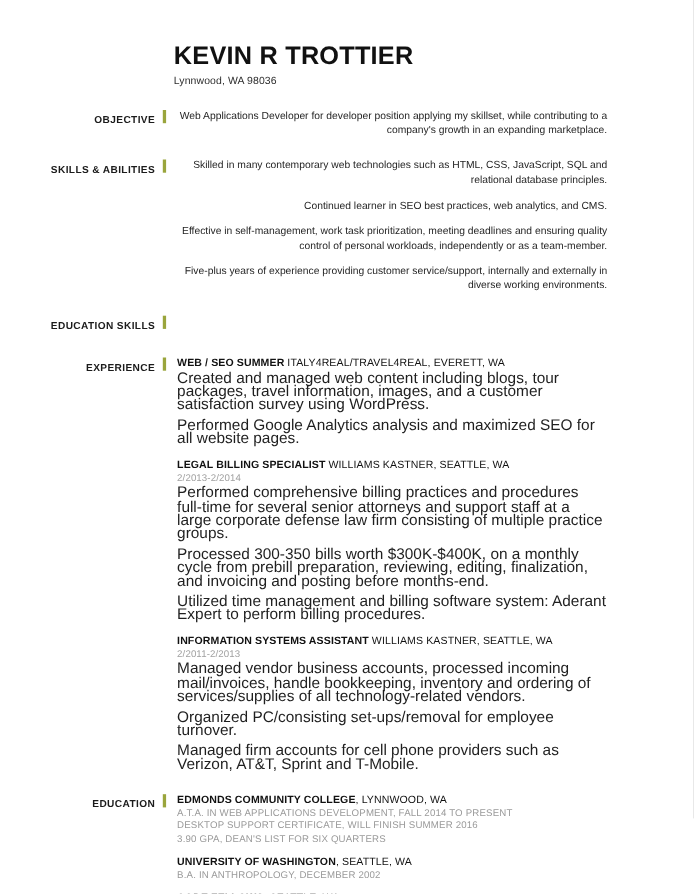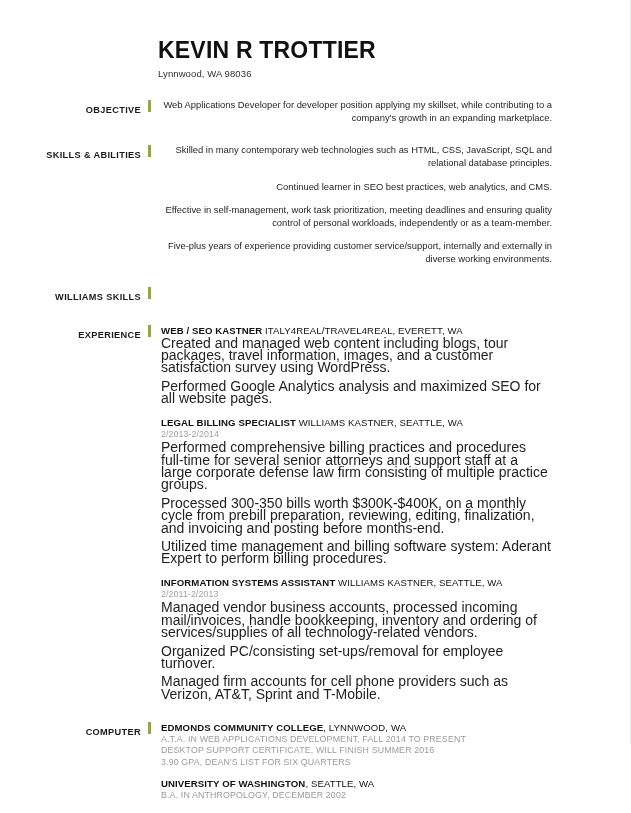--- a/index.html
+++ b/index.html
@@ -166,35 +166,35 @@
     <div class="content-col">
       <p class="body">Skilled in many contemporary web technologies such as HTML, CSS, JavaScript, SQL and relational database principles.</p>
       <p class="body">Continued learner in SEO best practices, web analytics, and CMS.</p>
       <p class="body">Effective in self-management, work task prioritization, meeting deadlines and ensuring quality control of personal workloads, independently or as a team-member.</p>
       <p class="body last">Five-plus years of experience providing customer service/support, internally and externally in diverse working environments.</p>
     </div>
   </div>
 
   <div class="section">
     <div class="label-col">
-      <span class="label">WILLIAMS SKILLS</span>
+      <span class="label">EDUCATION SKILLS</span>
     </div>
     <div class="divider"></div>
   </div>
 
   <div class="section">
     <div class="label-col">
       <span class="label">EXPERIENCE</span>
     </div>
     <div class="divider"></div>
     <div class="content-col">
 
       <div class="job">
         <div class="job-head">
-          <span class="job-title">WEB / SEO KASTNER</span>
+          <span class="job-title">WEB / SEO SUMMER</span>
           <span class="job-company">ITALY4REAL/TRAVEL4REAL, EVERETT, WA</span>
         </div>
         <p class="job-bullet">Created and managed web content including blogs, tour packages, travel information, images, and a customer satisfaction survey using WordPress.</p>
         <p class="job-bullet last">Performed Google Analytics analysis and maximized SEO for all website pages.</p>
       </div>
 
       <div class="job">
         <div class="job-head">
           <span class="job-title">LEGAL BILLING SPECIALIST</span>
           <span class="job-company">WILLIAMS KASTNER, SEATTLE, WA</span>
@@ -214,21 +214,21 @@
         <p class="job-bullet">Managed vendor business accounts, processed incoming mail/invoices, handle bookkeeping, inventory and ordering of services/supplies of all technology-related vendors.</p>
         <p class="job-bullet">Organized PC/consisting set-ups/removal for employee turnover.</p>
         <p class="job-bullet last">Managed firm accounts for cell phone providers such as Verizon, AT&amp;T, Sprint and T-Mobile.</p>
       </div>
 
     </div>
   </div>
 
   <div class="section">
     <div class="label-col">
-      <span class="label">COMPUTER</span>
+      <span class="label">EDUCATION</span>
     </div>
     <div class="divider"></div>
     <div class="content-col">
 
       <div class="edu">
         <div class="edu-head">
           <span class="edu-school">EDMONDS COMMUNITY COLLEGE</span><span class="edu-place">, LYNNWOOD, WA</span>
         </div>
         <div class="edu-detail">A.T.A. IN WEB APPLICATIONS DEVELOPMENT, FALL 2014 TO PRESENT</div>
         <div class="edu-detail">DESKTOP SUPPORT CERTIFICATE, WILL FINISH SUMMER 2016</div>

